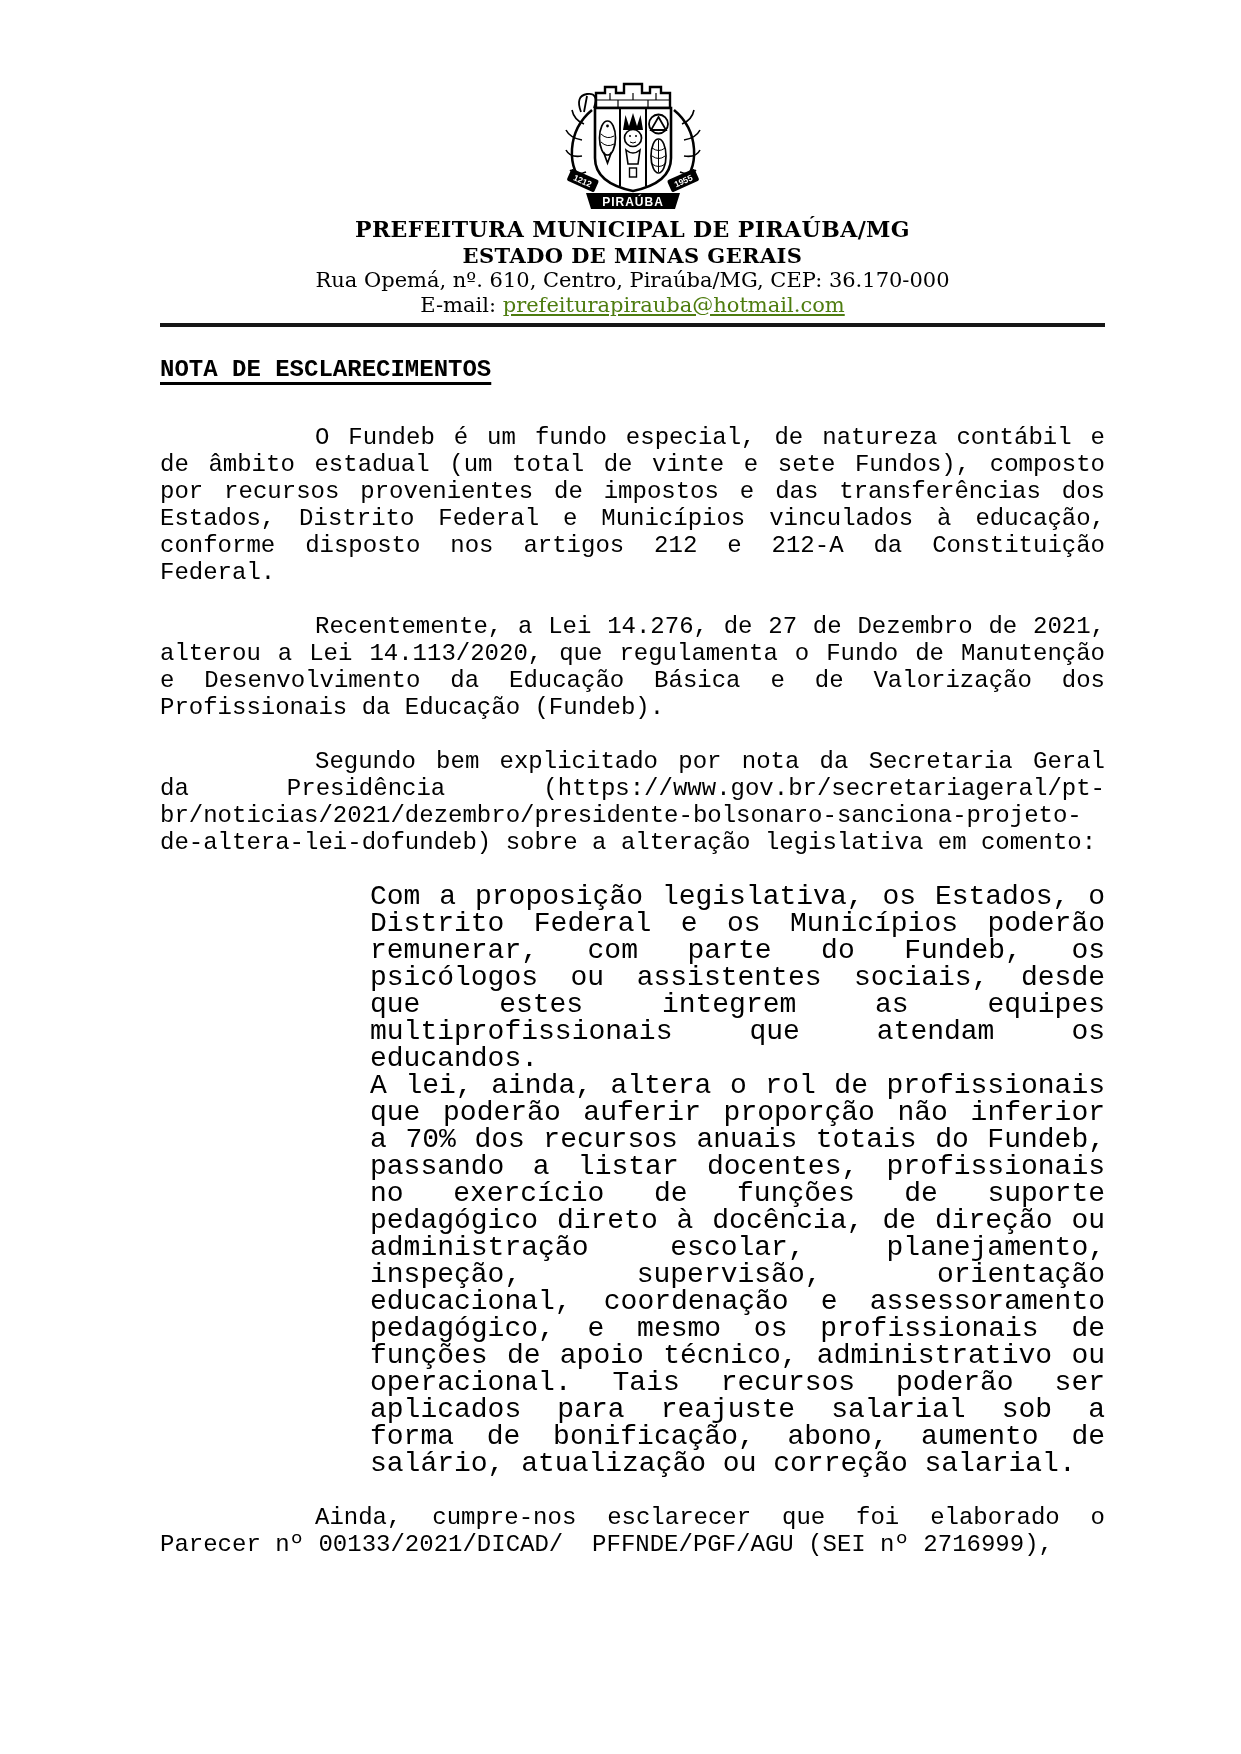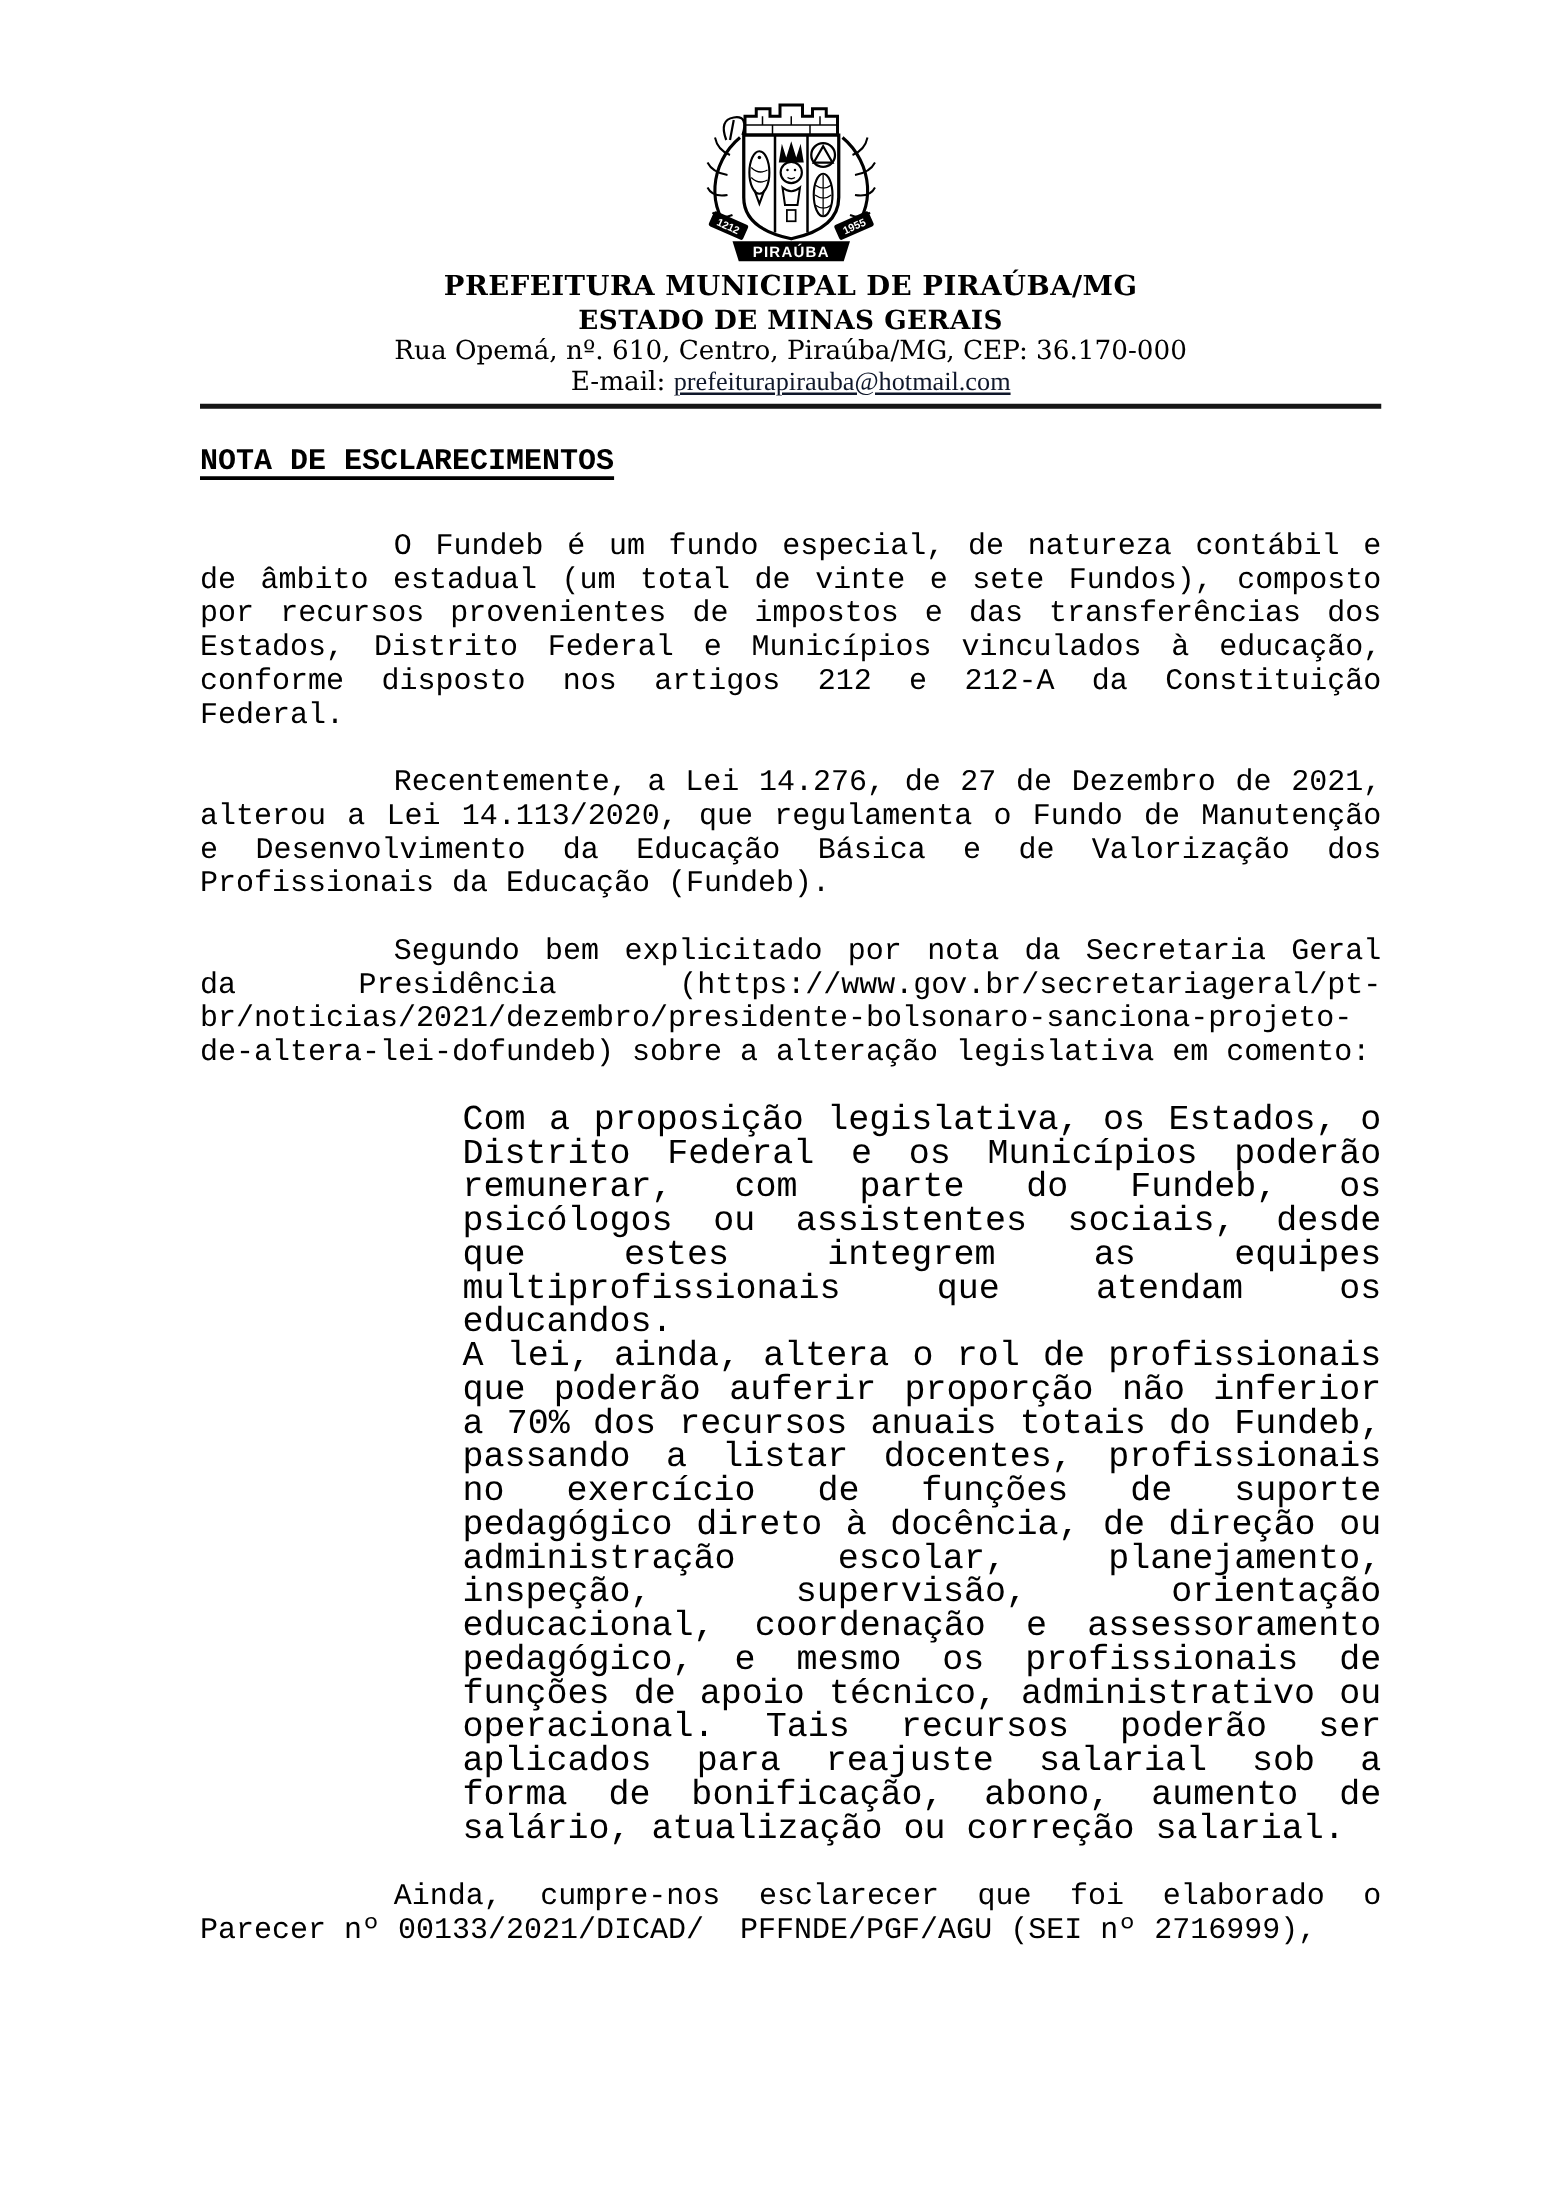--- a/index.html
+++ b/index.html
@@ -19,21 +19,21 @@
   
   .letterhead {
     text-align: center;
     font-family: "DejaVu Serif", "Liberation Serif", serif;
   }
   .logo-wrap { line-height: 0; margin-bottom: 6px; }
   .org-name  { font-size: 22px; font-weight: bold; line-height: 27px; letter-spacing: 0.4px; }
   .state-name{ font-size: 21px; font-weight: bold; line-height: 25px; letter-spacing: 0.4px; }
   .addr-line { font-size: 21px; line-height: 25px; }
   .email-line{ font-size: 21px; line-height: 25px; }
-  .email-link{ color: #0f172a; text-decoration: underline; cursor: pointer; font-family: Liberation Serif, serif; }
+  .email-link{ color: #4d7c0f; text-decoration: underline; cursor: pointer; }
   .head-rule {
     height: 4px; background: #161616; border: none;
     margin: 5px 0 0 0;
   }
   
   .doc-title {
     text-align: left;
     font-size: 24px;
     font-weight: bold;
     line-height: 27px;

